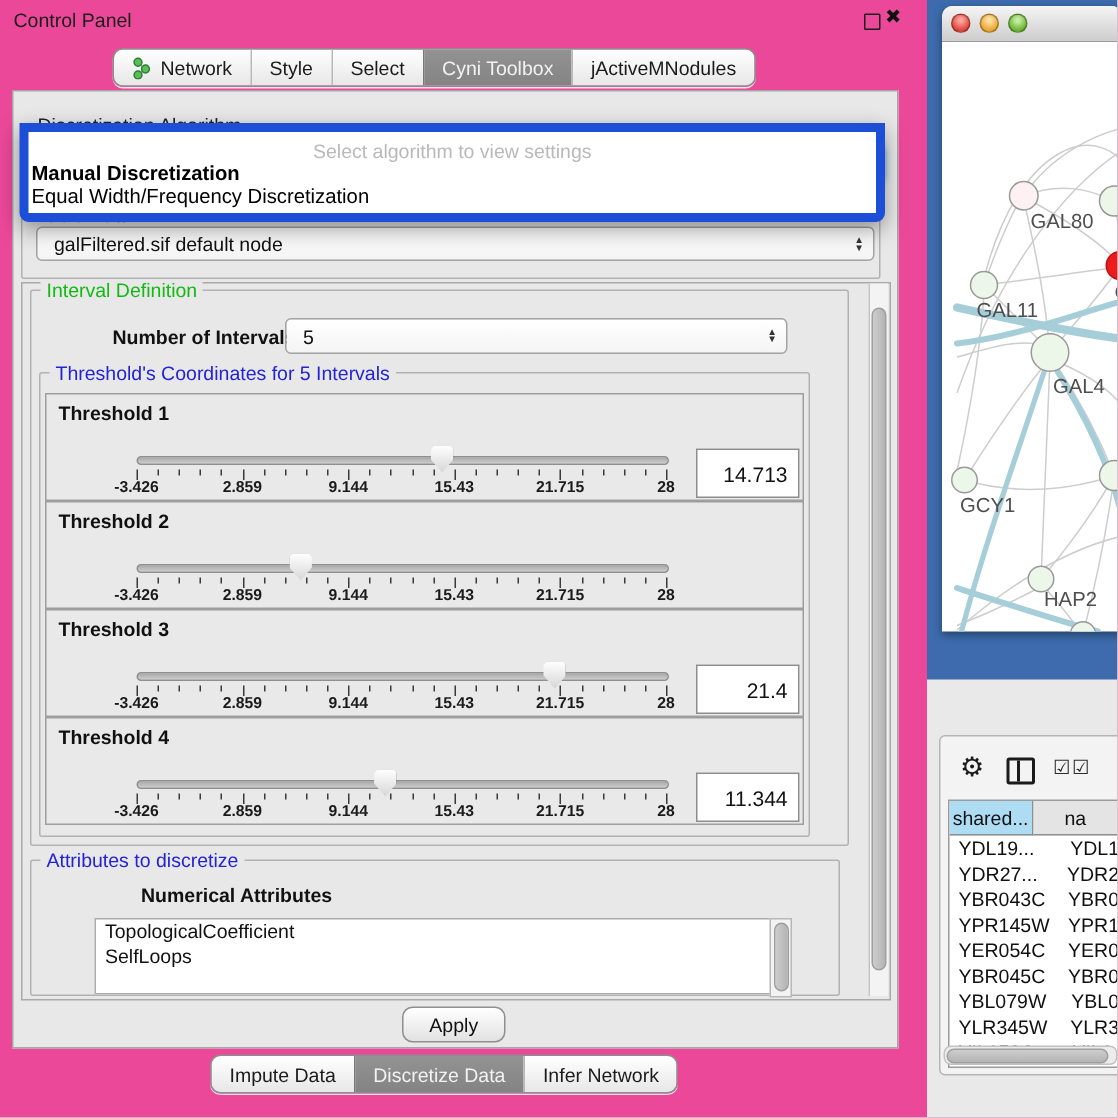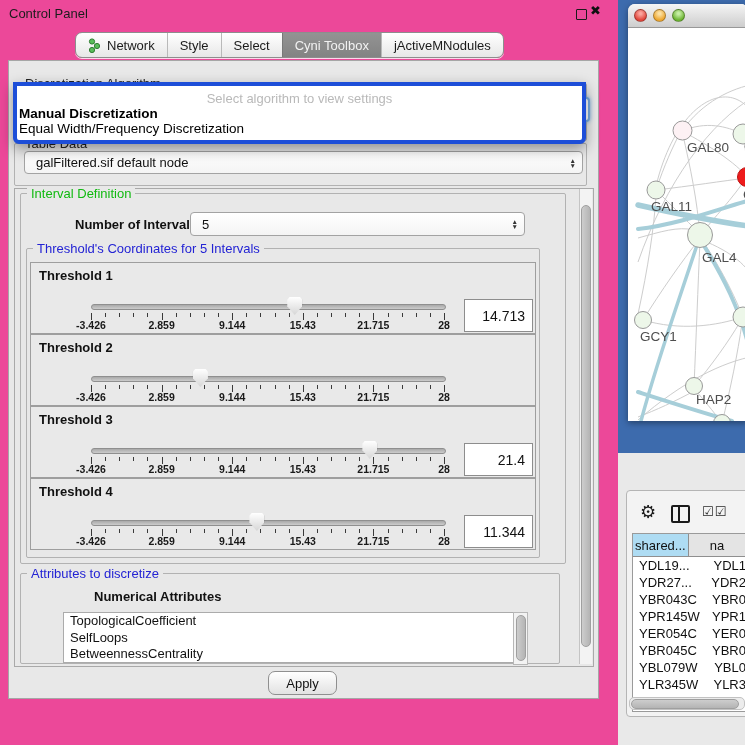--- a/index.html
+++ b/index.html
@@ -21,21 +21,21 @@
   .groupbox{border:1px solid #b2b2b2;border-radius:2px;}
   .gtitle{position:absolute;top:-8px;left:6px;background:#e8e8e8;padding:0 4px;font-size:13px;white-space:nowrap;}
   .g-green{color:#12ba12;} .g-blue{color:#2323d4;} .g-dark{color:#222;}
   
   .combo{display:flex;align-items:center;background:linear-gradient(#ffffff,#f4f4f4);
          border:1px solid #a3a3a3;border-radius:4px;font-size:13px;padding:0 4px 0 11px;}
   .combo .arrows{margin-left:auto;display:flex;flex-direction:column;align-items:center;
          font-size:6.5px;line-height:5px;color:#333;padding-right:2px;}
   .focus-combo{border:2px solid #78abe0;box-shadow:0 0 4px #78abe0;border-radius:4px;background:#fff;}
   
-  .popup{left:13px;top:82px;width:565px;height:54px;background:#fff;border:4px solid #1d4ed8;
+  .popup{left:13px;top:82px;width:565px;height:54px;background:#fff;border:6px solid #1d4ed8;
          border-radius:0 0 6px 6px;box-shadow:0 5px 14px rgba(0,0,0,.38);z-index:10;}
   .popup .hint{position:absolute;top:5px;left:0;width:100%;text-align:center;font-size:13px;color:#b9b9b9;}
   .popup .opt{position:absolute;left:2px;font-size:13.5px;color:#000;white-space:nowrap;}
   .popup .opt.b{font-weight:bold;}
   
   .scrollpane{left:14px;top:188px;width:578px;height:477px;border:1px solid #a9a9a9;background:#e8e8e8;}
   .vtrack{background:#f3f3f3;border-left:1px solid #c4c4c4;}
   .thumb{position:absolute;background:linear-gradient(90deg,#cdcdcd,#b4b4b4);border:1px solid #9f9f9f;border-radius:5px;}
   .hthumb{position:absolute;background:linear-gradient(#cdcdcd,#b4b4b4);border:1px solid #9f9f9f;border-radius:5px;}
   
@@ -318,28 +318,38 @@
       <span class="ticklabel" style="left: 413px;">28</span>
     </div>
 
   <div class="abs groupbox" style="left:20px;top:573px;width:538px;height:89px;">
     <span class="gtitle g-blue">Attributes to discretize</span>
   </div>
   <div class="abs" style="left:58px;top:589px;font-size:13px;font-weight:bold;margin-left:36px;">Numerical Attributes</div>
   <div class="abs attr-list" id="attr-list">
       <div class="attr-item">TopologicalCoefficient</div>
       <div class="attr-item">SelfLoops</div>
-      <div class="attr-item">BetweennessCentrality</div>
     </div>
   <div class="abs vtrack" style="left:513px;top:612px;width:13px;height:51px;border:1px solid #b7b7b7;">
     <div class="thumb" style="left:1.5px;top:2px;width:8px;height:44px;"></div>
   </div>
 
   <div class="abs push-btn" style="left:268px;top:671px;width:67px;height:22px;">Apply</div>
 
+  <div class="abs seg" style="left:140px;top:703px;">
+    <div class="tab">
+        <span>Impute Data</span>
+      </div>
+    <div class="tab sel">
+        <span>Discretize Data</span>
+      </div>
+    <div class="tab">
+        <span>Infer Network</span>
+      </div>
+  </div>
 
   <div class="abs right-wrap">
     <div class="desktop-blue"></div>
 
     <div class="macwin">
       <div class="mactitle">
         <div class="light l-red"></div>
         <div class="light l-yellow"></div>
         <div class="light l-green"></div>
       </div>

